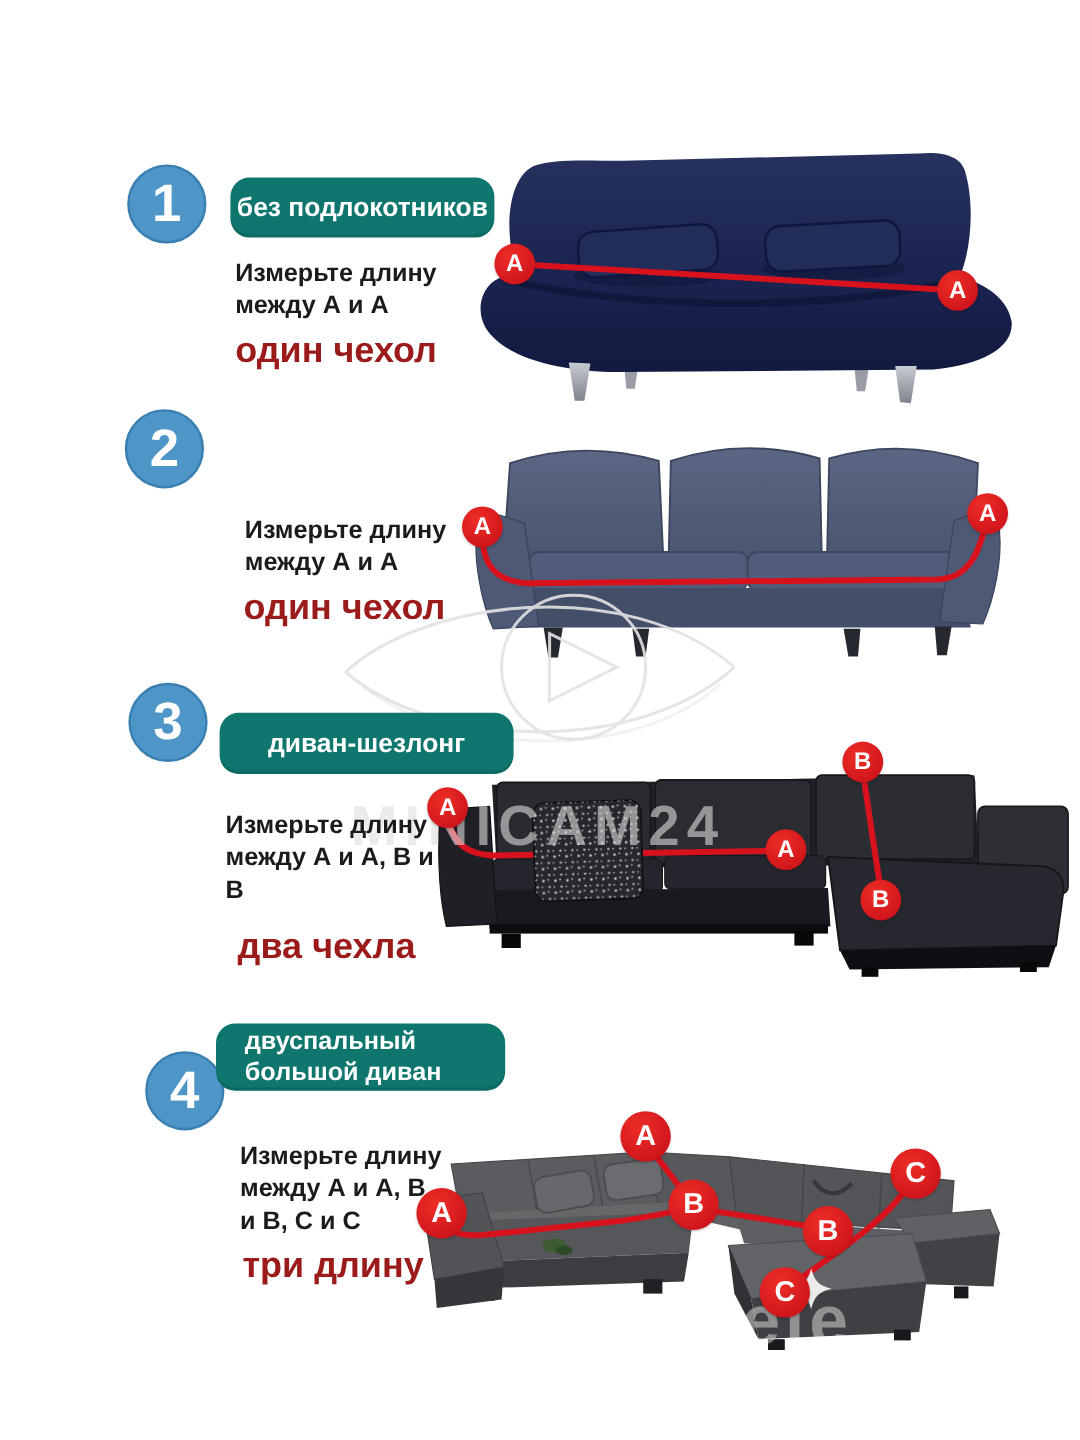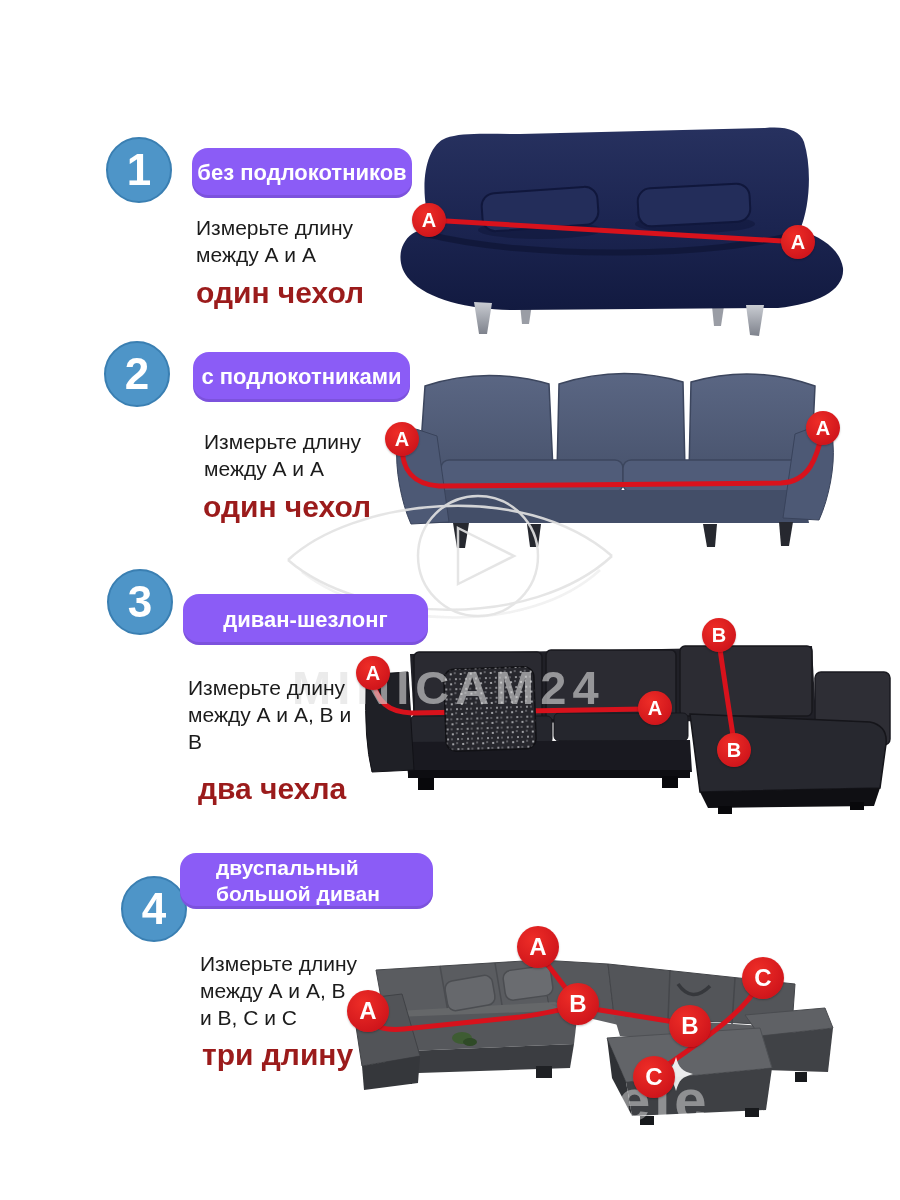--- a/index.html
+++ b/index.html
@@ -9,32 +9,32 @@
   
   .badge{position:absolute;width:66px;height:66px;border-radius:50%;
          background:#4e95c8;border:2px solid #3a7fb2;box-sizing:border-box;
          color:#ffffff;font-weight:bold;font-size:44px;
          display:flex;align-items:center;justify-content:center;}
   #badge1{left:106px;top:137px;}
   #badge2{left:104px;top:341px;}
   #badge3{left:107px;top:569px;}
   #badge4{left:121px;top:876px;}
   
-  .rlabel{position:absolute;background:#8b5cf6;border-radius:16px;
+  .rlabel{position:absolute;background:#0f766e;border-radius:16px;
           color:#ffffff;font-weight:bold;font-size:22px;
           display:flex;align-items:center;justify-content:center;text-align:center;
           box-shadow:inset 0 -3px 0 rgba(0,0,0,0.10);}
   #label1{left:192px;top:148px;width:220px;height:50px;}
   #label2{left:193px;top:352px;width:217px;height:50px;}
   #label3{left:183px;top:594px;width:245px;height:51px;}
   #label4{left:180px;top:853px;width:217px;height:56px;
-          justify-content:flex-start;padding-left:36px;text-align:left;
+          justify-content:flex-start;padding-left:24px;text-align:left;
           white-space:pre-line;font-size:21px;line-height:26px;}
   
-  .instr{position:absolute;font-size:21px;font-weight:normal;color:#1b1b1b;
+  .instr{position:absolute;font-size:21px;font-weight:bold;color:#1b1b1b;
          line-height:27px;white-space:pre-line;}
   #instr1{left:196px;top:214px;width:180px;}
   #instr2{left:204px;top:428px;width:180px;}
   #instr3{left:188px;top:674px;width:180px;}
   #instr4{left:200px;top:950px;width:170px;}
   .covers{position:absolute;font-size:30px;font-weight:bold;color:#9b1b1b;}
   #covers1{left:196px;top:276px;}
   #covers2{left:203px;top:490px;}
   #covers3{left:198px;top:772px;text-align:right;}
   #covers4{left:202px;top:1038px;}
@@ -186,21 +186,20 @@
     <text x="278" y="200" font-size="58" font-weight="bold" letter-spacing="4" fill="rgba(255,255,255,0.42)" font-family="Liberation Sans, sans-serif">eie</text>
   </svg>
 
   <div class="badge" id="badge1">1</div>
   <div class="rlabel" id="label1">без подлокотников</div>
   <div class="instr" id="instr1">Измерьте длину
 между А и А</div>
   <div class="covers" id="covers1">один чехол</div>
 
   <div class="badge" id="badge2">2</div>
-  <div class="rlabel" id="label2">с подлокотниками</div>
   <div class="instr" id="instr2">Измерьте длину
 между А и А</div>
   <div class="covers" id="covers2">один чехол</div>
 
   <div class="badge" id="badge3">3</div>
   <div class="rlabel" id="label3">диван-шезлонг</div>
   <div class="instr" id="instr3">Измерьте длину
 между А и А, В и
 В</div>
   <div class="covers" id="covers3">два чехла</div>

